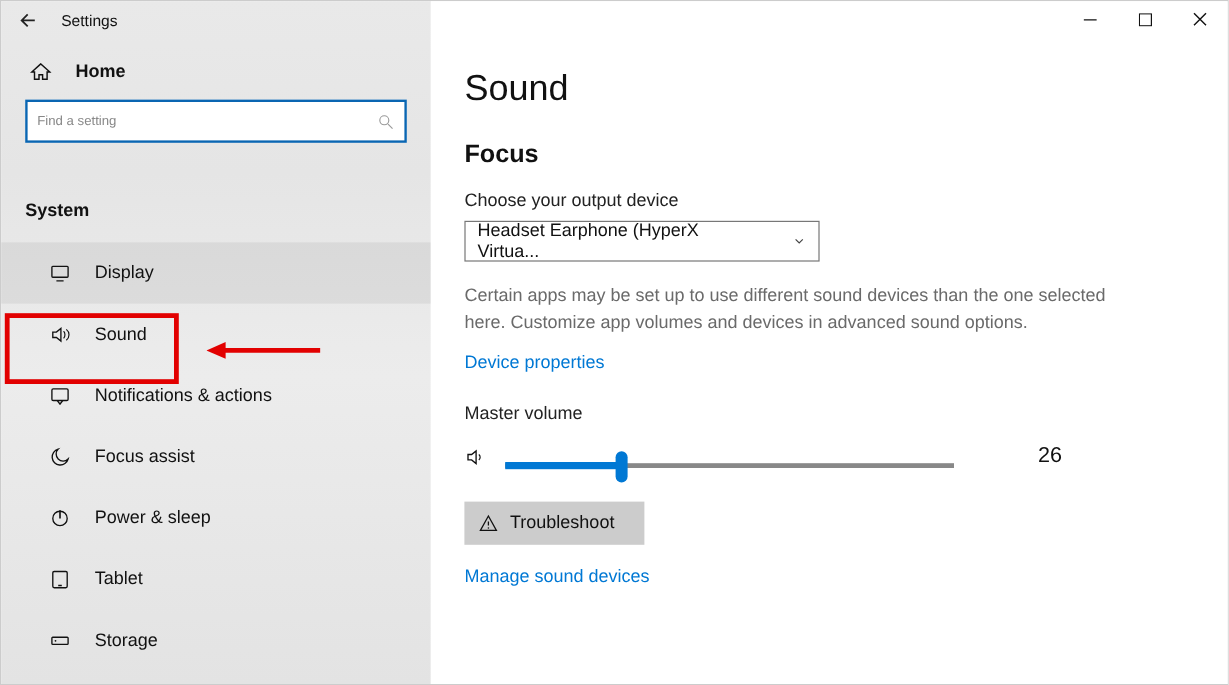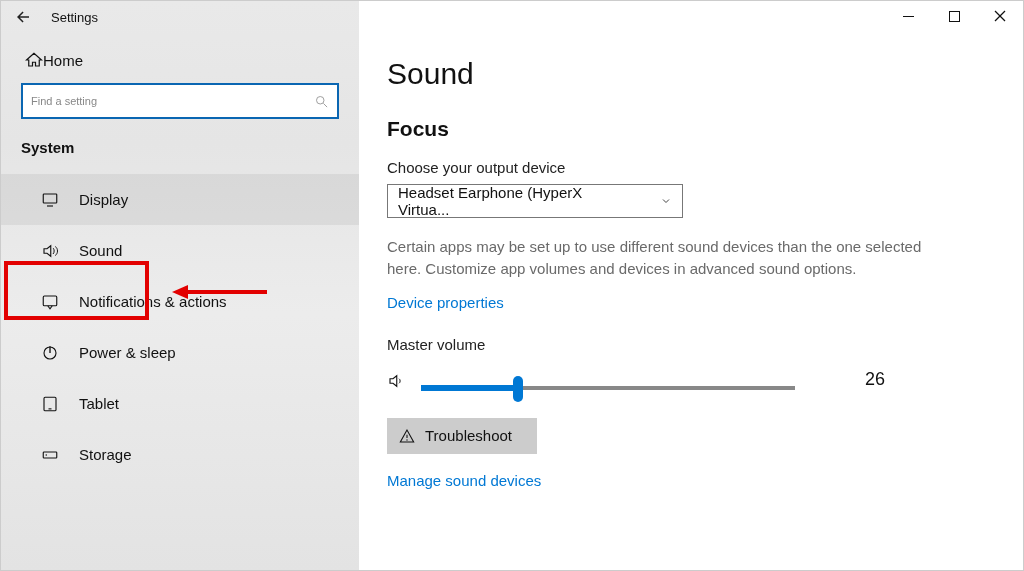--- a/index.html
+++ b/index.html
@@ -3,28 +3,28 @@
 <meta charset="utf-8">
 <style>
   * { box-sizing: border-box; margin: 0; padding: 0; }
   html, body { width: 1024px; height: 571px; font-family: "Segoe UI", Arial, sans-serif; overflow: hidden; background:#fff; }
   .window { display:flex; width:100%; height:100%; border:1px solid #ccc; }
   
   .sidebar { width:358px; height:100%; background:linear-gradient(180deg,#e9e9e9 0%, #e5e5e5 25%, #ececec 55%, #e3e3e3 100%); display:flex; flex-direction:column; position:relative; }
   .sb-top { display:flex; align-items:center; gap:18px; padding:6px 10px 6px 12px; }
   .back-arrow { width:20px; height:20px; display:flex; align-items:center; justify-content:center; cursor:pointer;}
   .app-title { font-size:13px; color:#111; }
-  .home-row { display:flex; align-items:center; padding:18px 0 14px 24px; cursor:pointer;}
+  .home-row { display:flex; align-items:flex-start; gap:20px; padding:18px 0 14px 24px; cursor:pointer;font-weight:bold;}
   .home-label { font-size:15px; color:#111; }
   .search-wrap { padding:0 20px 16px 20px; }
   .search { width:100%; height:36px; border:2px solid #0a66b2; background:#fff; display:flex; align-items:center; padding:0 8px; }
   .search input { flex:1; border:none; outline:none; height:32px; font-size:11px; color:#555; background:transparent; }
   .search input::placeholder { color:#888; }
   .search-icon { color:#888; }
-  .section-title { font-weight:600; font-size:15px; color:#111; padding:4px 0 18px 20px; }
+  .section-title { font-weight:600; font-size:15px; color:#111; padding:4px 0 18px 20px;margin-top:28px; }
   .nav { display:flex; flex-direction:column; }
   .nav-item { display:flex; align-items:center; gap:20px; height:51px; padding-left:40px; font-size:15px; color:#111; cursor:pointer; position:relative;}
   .nav-item.display-hover { background:rgba(0,0,0,0.06); }
   .nav-item .icon { width:18px; height:18px; display:flex; align-items:center; justify-content:center; color:#222; }
   .redbox { position:absolute; border:4px solid #e20000; left:3px; top:260px; width:145px; height:59px; pointer-events:none; }
   .red-arrow { position:absolute; left:171px; top:282px; width:95px; height:18px; pointer-events:none; }
   
   .main { flex:1; background:#fff; position:relative; padding:0 28px; overflow:hidden;}
   .win-controls { position:absolute; top:0; right:0; display:flex; }
   .win-btn { width:46px; height:30px; display:flex; align-items:center; justify-content:center; cursor:pointer;}
@@ -106,20 +106,28 @@
           <svg width="18" height="18" viewBox="0 0 24 24">
               <rect x="3" y="4" width="18" height="13" rx="1.5" fill="none" stroke="#111" stroke-width="1.5"></rect>
               <path d="M9 17l3 4 3-4" fill="none" stroke="#111" stroke-width="1.5"></path>
             </svg>
         </span>
         <span>Notifications &amp; actions</span>
       </div>
       <div class="nav-item">
         <span class="icon">
           <svg width="18" height="18" viewBox="0 0 24 24">
+              <path d="M21 14a9 9 0 1 1-11-11 7 7 0 0 0 11 11z" fill="none" stroke="#111" stroke-width="1.5"></path>
+            </svg>
+        </span>
+        <span>Focus assist</span>
+      </div>
+      <div class="nav-item">
+        <span class="icon">
+          <svg width="18" height="18" viewBox="0 0 24 24">
               <circle cx="12" cy="12" r="8" fill="none" stroke="#111" stroke-width="1.5"></circle>
               <line x1="12" y1="3" x2="12" y2="12" stroke="#111" stroke-width="1.8"></line>
             </svg>
         </span>
         <span>Power &amp; sleep</span>
       </div>
       <div class="nav-item">
         <span class="icon">
           <svg width="18" height="18" viewBox="0 0 24 24">
               <rect x="4" y="3" width="16" height="18" rx="1.5" fill="none" stroke="#111" stroke-width="1.5"></rect>

